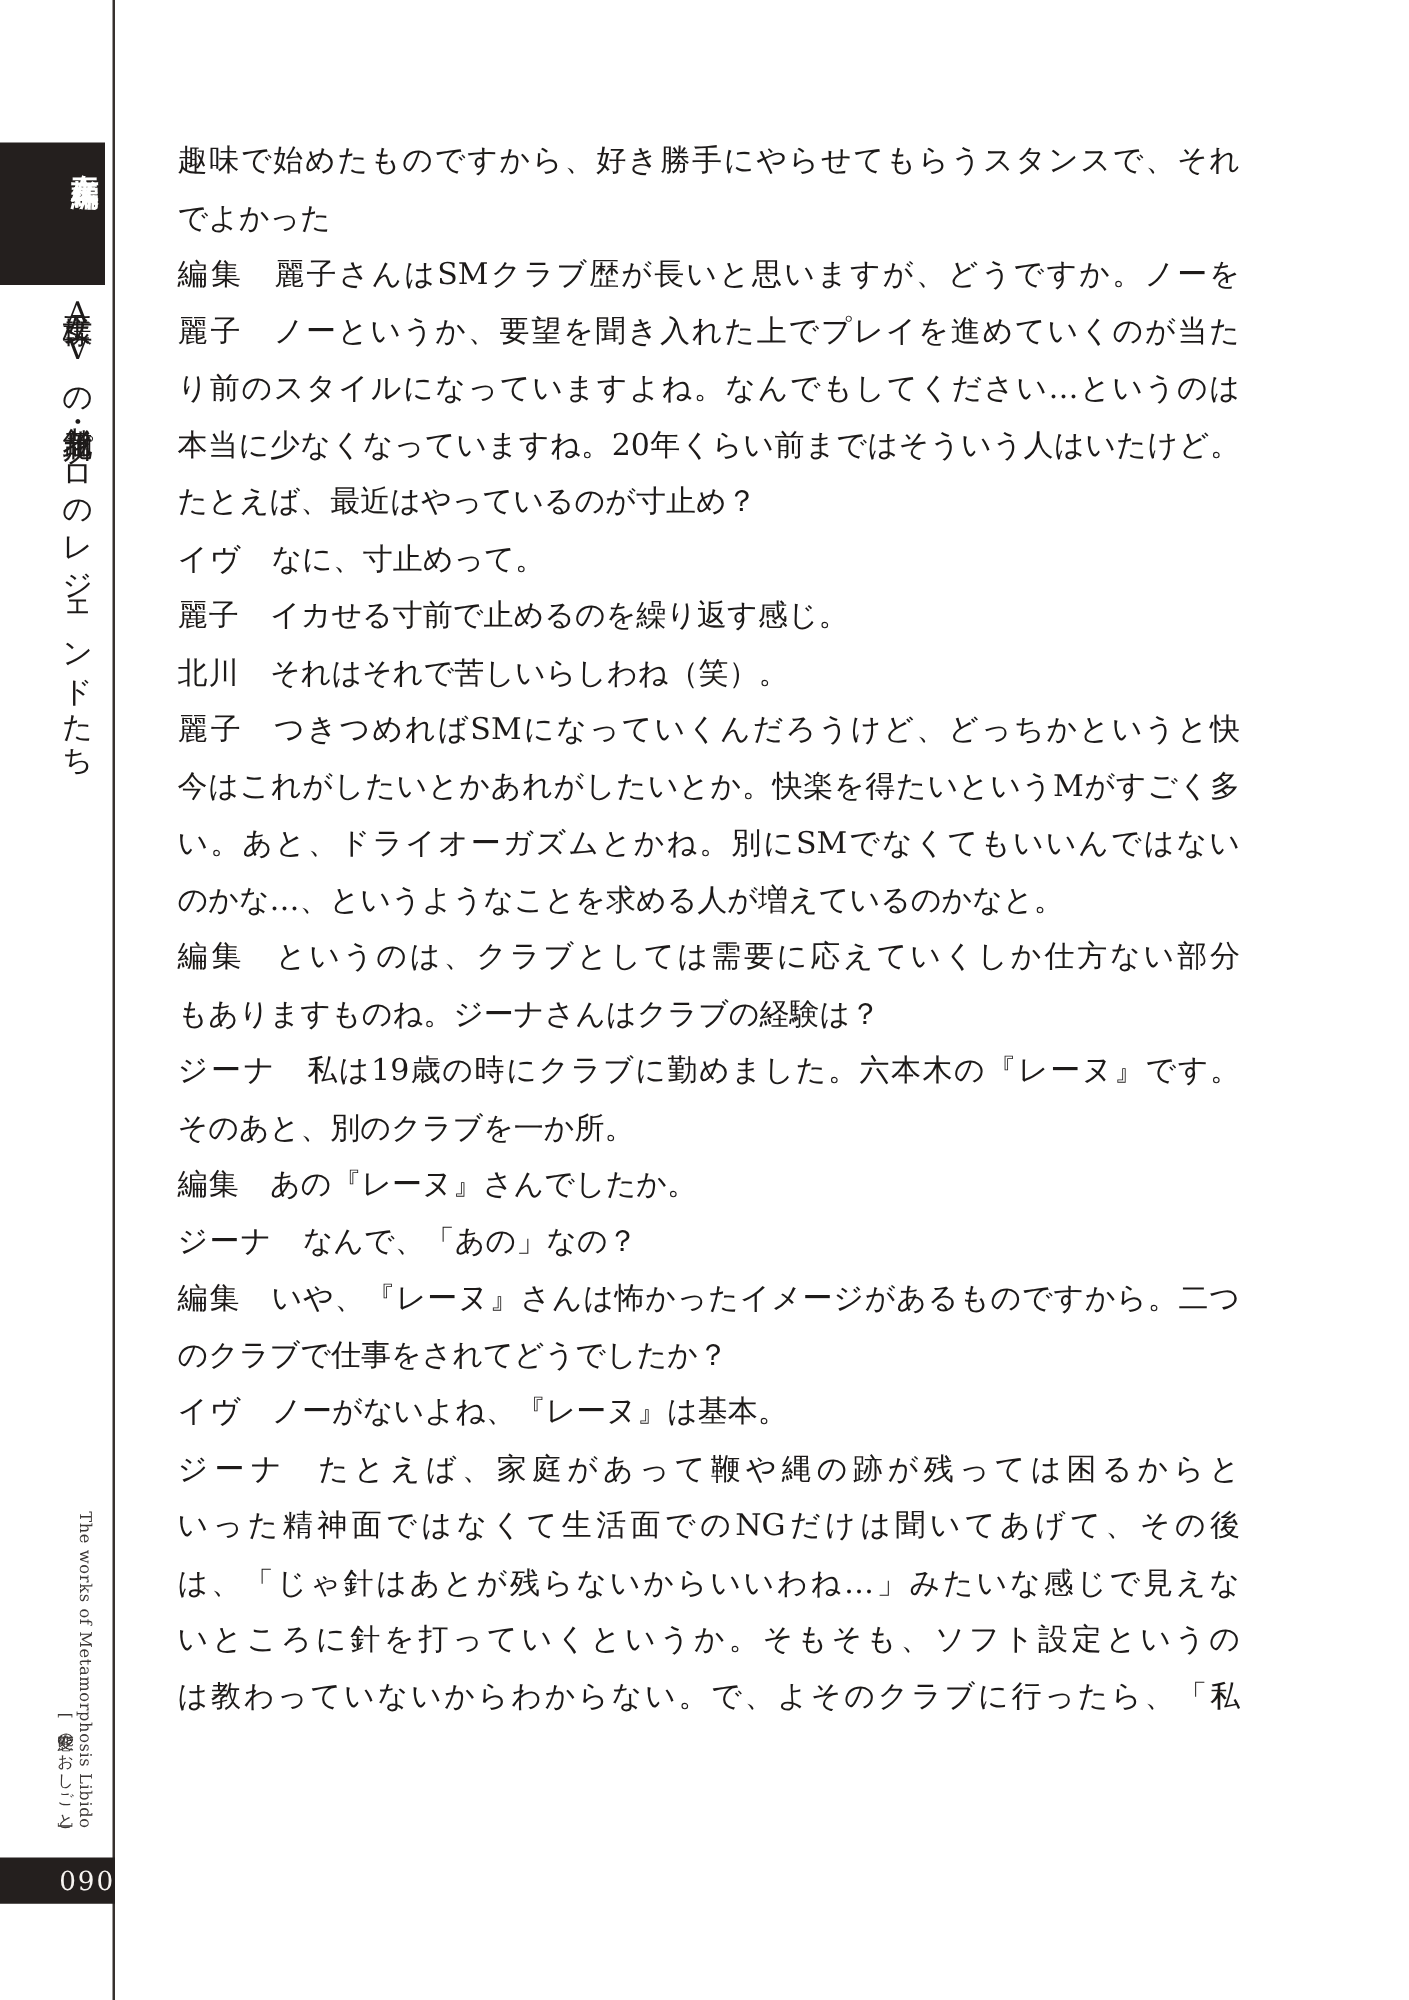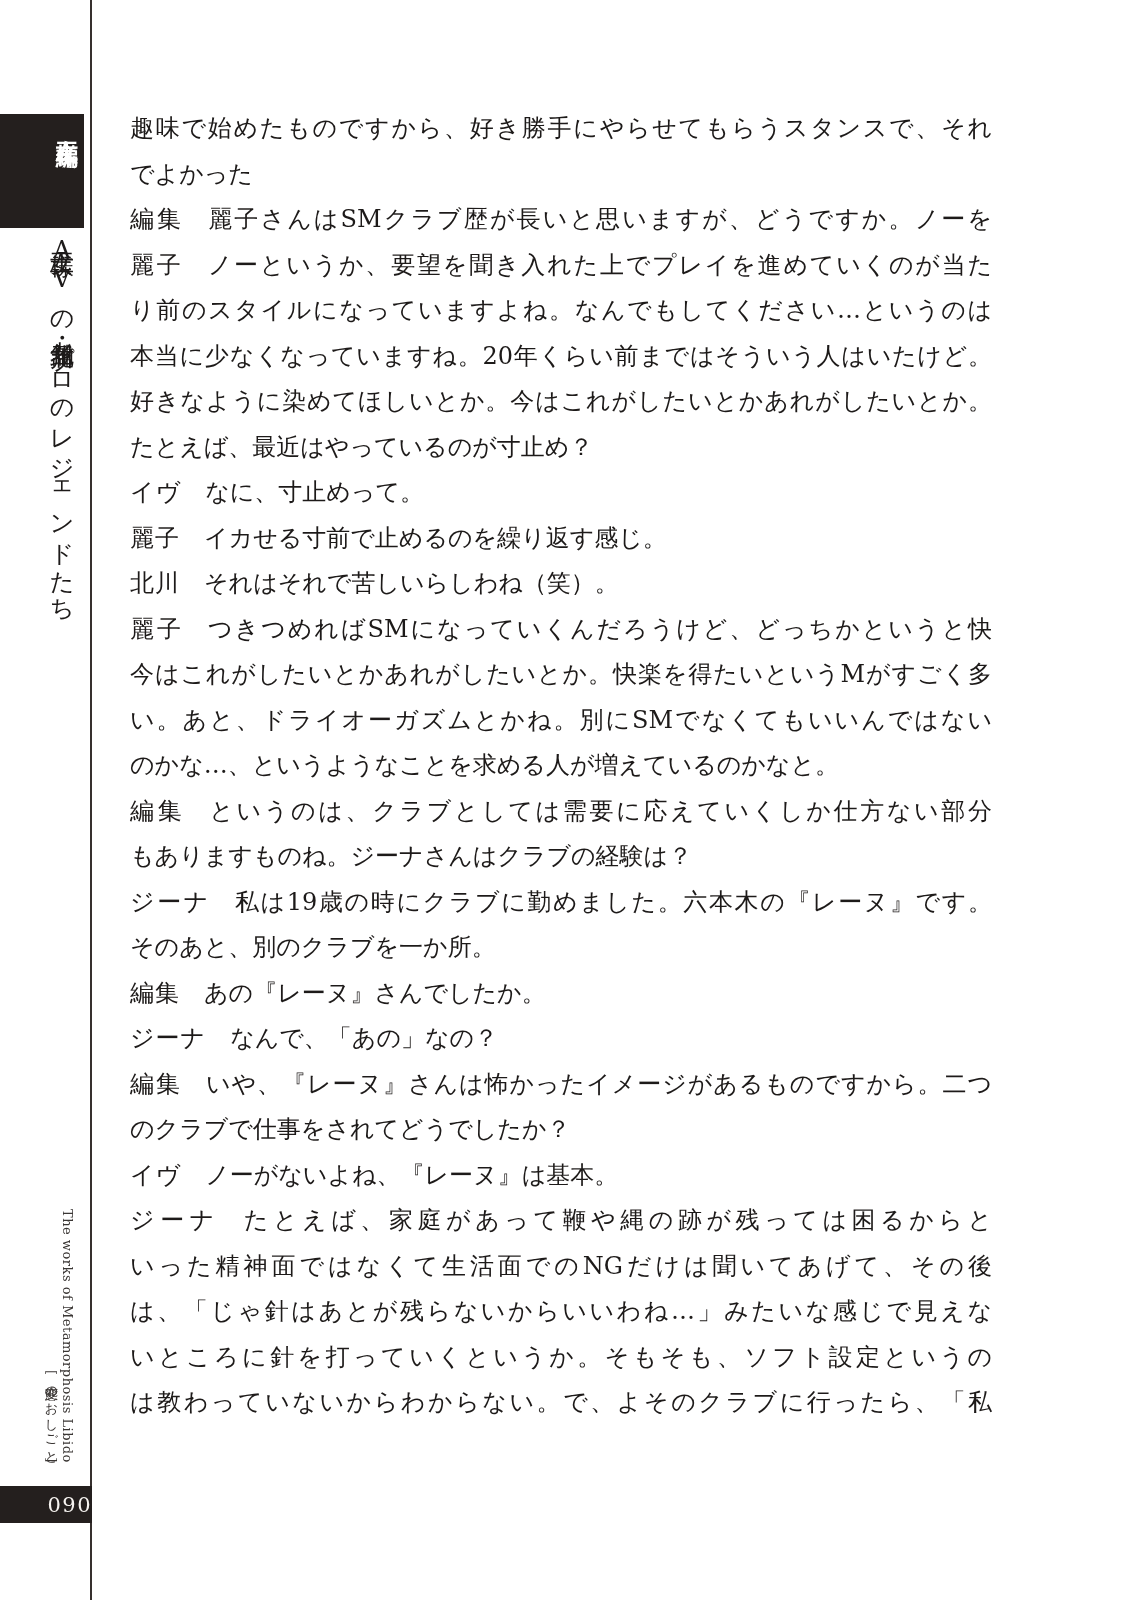--- a/index.html
+++ b/index.html
@@ -54,21 +54,21 @@
     display:flex;align-items:center;justify-content:flex-end;
     box-sizing:border-box;padding-left:18px;
     font-size:21px;letter-spacing:1.5px;
   }
   
   .text-col{
     position:absolute;left:130px;top:106px;width:862px;
     font-size:24px;line-height:45.5px;
     color:#1d1a19;
   }
-  .line{text-align:left;}
+  .line{text-align:left;margin-left:12px;}
   .line.just{text-align:justify;text-align-last:justify;}
   .speaker{
     font-family:"DejaVu Sans","Liberation Sans",sans-serif;
     font-weight:400;
     margin-right:1em;
     letter-spacing:1px;
   }
 </style>
 </head>
 <body>
@@ -91,21 +91,20 @@
     <span>090</span>
   </div>
 
   <main class="text-col">
       <div class="line just"><span>趣味で始めたものですから、好き勝手にやらせてもらうスタンスで、それ</span></div>
       <div class="line"><span>でよかった</span></div>
       <div class="line just"><span class="speaker">編集</span><span>麗子さんはSMクラブ歴が長いと思いますが、どうですか。ノーを</span></div>
       <div class="line just"><span class="speaker">麗子</span><span>ノーというか、要望を聞き入れた上でプレイを進めていくのが当た</span></div>
       <div class="line just"><span>り前のスタイルになっていますよね。なんでもしてください…というのは</span></div>
       <div class="line just"><span>本当に少なくなっていますね。20年くらい前まではそういう人はいたけど。</span></div>
-      <div class="line just"><span>好きなように染めてほしいとか。今はこれがしたいとかあれがしたいとか。</span></div>
       <div class="line"><span>たとえば、最近はやっているのが寸止め？</span></div>
       <div class="line"><span class="speaker">イヴ</span><span>なに、寸止めって。</span></div>
       <div class="line"><span class="speaker">麗子</span><span>イカせる寸前で止めるのを繰り返す感じ。</span></div>
       <div class="line"><span class="speaker">北川</span><span>それはそれで苦しいらしわね（笑）。</span></div>
       <div class="line just"><span class="speaker">麗子</span><span>つきつめればSMになっていくんだろうけど、どっちかというと快</span></div>
       <div class="line just"><span>今はこれがしたいとかあれがしたいとか。快楽を得たいというMがすごく多</span></div>
       <div class="line just"><span>い。あと、ドライオーガズムとかね。別にSMでなくてもいいんではない</span></div>
       <div class="line"><span>のかな…、というようなことを求める人が増えているのかなと。</span></div>
       <div class="line just"><span class="speaker">編集</span><span>というのは、クラブとしては需要に応えていくしか仕方ない部分</span></div>
       <div class="line"><span>もありますものね。ジーナさんはクラブの経験は？</span></div>

